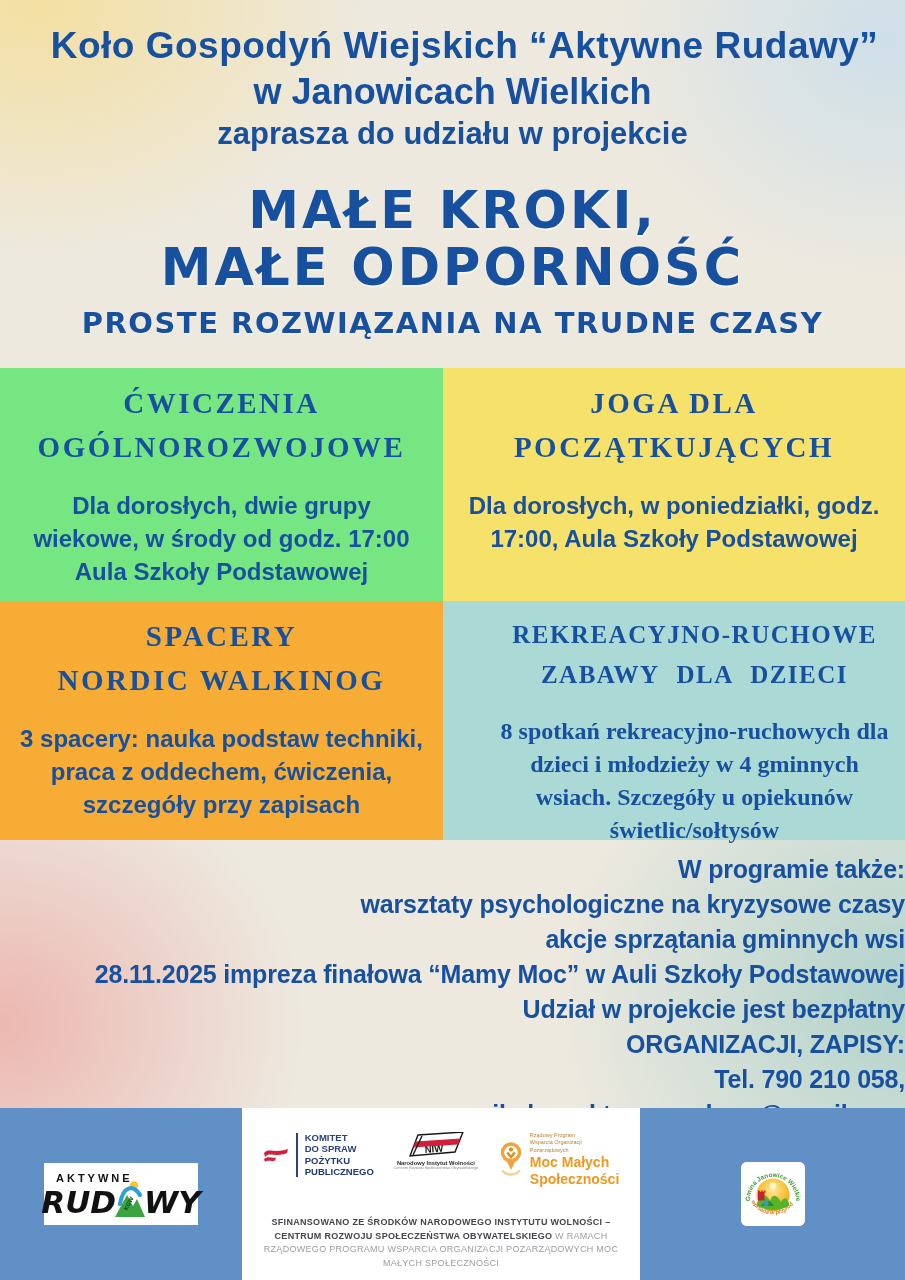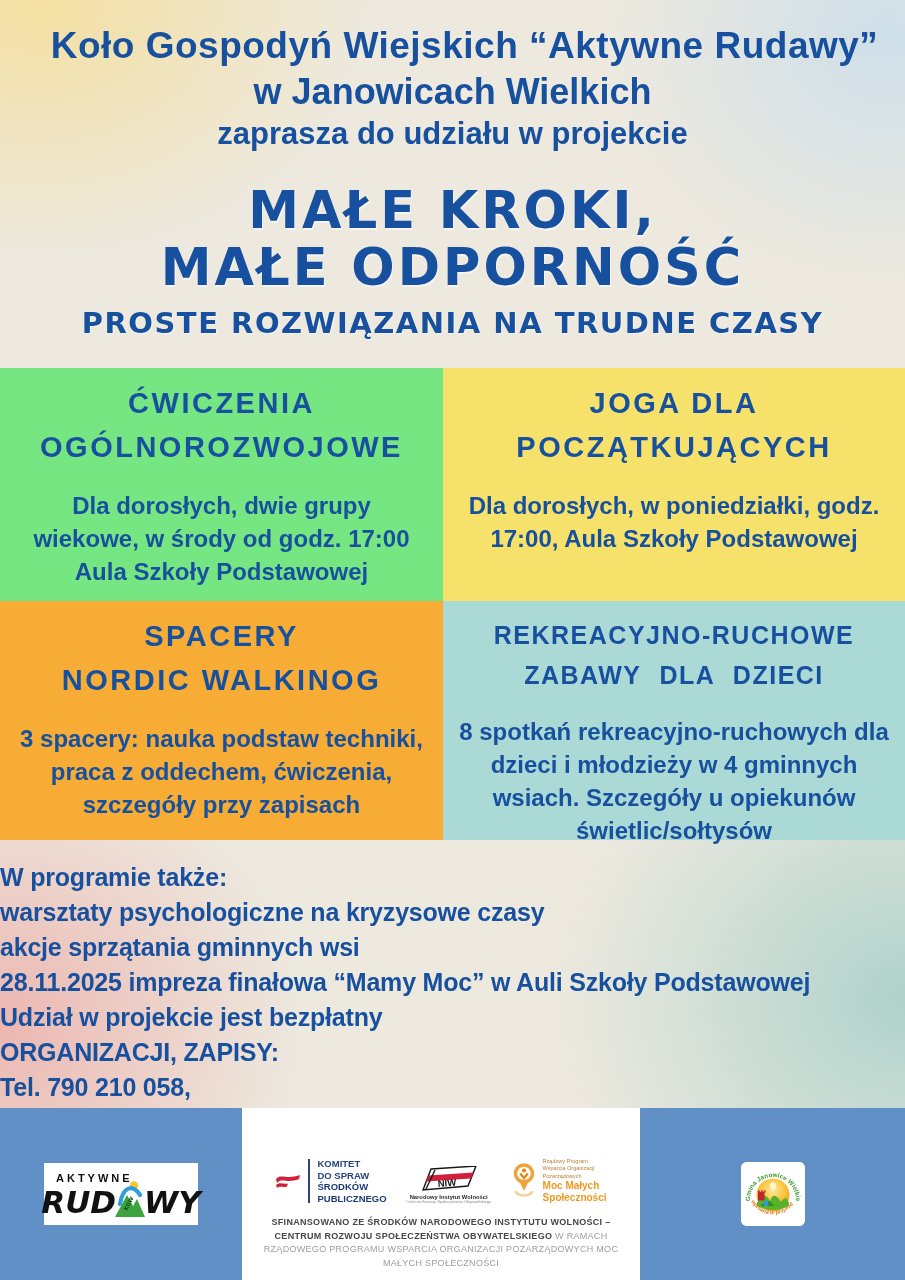--- a/index.html
+++ b/index.html
@@ -21,54 +21,54 @@
   .h-line3{font-size:31px;font-weight:bold;line-height:1.3;}
   
   .titleblock{height:186px;text-align:center;font-family:"DejaVu Sans",sans-serif;}
   .t-line{font-size:51px;font-weight:800;letter-spacing:3px;line-height:1.12;
           text-shadow:1px 2px 0 rgba(255,255,255,.55);}
   .t-sub{margin-top:10px;font-size:29px;font-weight:800;letter-spacing:1.5px;
          text-shadow:1px 1px 0 rgba(255,255,255,.5);}
   
   .grid{display:grid;grid-template-columns:443px 462px;grid-template-rows:233px 239px;}
   .card{display:flex;flex-direction:column;align-items:center;text-align:center;padding-top:12px;box-sizing:border-box;}
-  .card h2{margin:2px 4px 6px;font-family:Liberation Sans, sans-serif;font-weight:800;
+  .card h2{margin:2px 4px 6px;font-family:Liberation Serif, serif;font-weight:800;
            font-size:29px;letter-spacing:2.5px;line-height:1.5;}
   .card-teal h2{font-size:25px;letter-spacing:1.5px;line-height:1.6;}
   .card-teal .h2-l2{word-spacing:10px;}
   .card p{margin:14px 0 0;font-weight:bold;font-size:24px;line-height:1.38;width:92%;}
-  .card-teal p{width:97%;}
-  
-  .info{height:290px;padding-top:20px;text-align:left;}
+  .card-teal p{width:97%;font-family:Liberation Serif, serif;}
+  
+  .info{height:290px;padding-top:12px;text-align:right;}
   .info-line{font-size:25px;font-weight:bold;line-height:35px;letter-spacing:-.2px;white-space:nowrap;}
   
   .footer{position:absolute;left:0;bottom:0;width:905px;height:172px;display:flex;}
   .footer-left{flex:0 0 242px;display:flex;align-items:center;justify-content:center;}
   .footer-center{flex:0 0 398px;background:#ffffff;display:flex;flex-direction:column;align-items:center;}
   .footer-right{flex:1;display:flex;align-items:center;justify-content:center;}
   
   .rudawy{width:154px;height:62px;background:#ffffff;position:relative;color:#111;
           display:flex;flex-direction:column;align-items:center;justify-content:center;}
   .rudawy-top{font-size:11px;font-weight:bold;letter-spacing:3px;align-self:flex-start;margin-left:12px;margin-bottom:-4px;}
   .rudawy-main{display:flex;align-items:flex-end;font-family:"DejaVu Sans",sans-serif;
                font-size:31px;font-weight:800;font-style:italic;line-height:.9;}
   .rudawy-main svg{margin:0 -2px -1px;}
   
-  .logo-row{display:flex;align-items:flex-end;gap:16px;margin-top:24px;height:72px;}
+  .logo-row{display:flex;align-items:flex-start;gap:16px;margin-top:24px;height:72px;}
   .komitet{display:flex;align-items:center;gap:7px;}
   .komitet-divider{width:2px;height:44px;background:#27447E;}
   .komitet-text{font-size:9.5px;line-height:1.2;color:#27447E;font-weight:bold;text-align:left;}
   .komitet-text .kt-bold{font-weight:800;color:#1D3A77;}
   .niw{display:flex;flex-direction:column;align-items:center;width:92px;}
   .niw-name{font-size:5.8px;font-weight:bold;color:#2A2A2A;margin-top:2px;}
   .niw-sub{font-size:3.8px;color:#8a8a8a;}
   .moc{display:flex;align-items:center;gap:6px;}
   .moc-text{text-align:left;}
   .moc-prog{font-size:5.5px;color:#B98238;line-height:1.35;}
-  .moc-name{font-size:10px;font-weight:bold;color:#F0971F;line-height:1.2;}
+  .moc-name{font-size:14px;font-weight:bold;color:#F0971F;line-height:1.2;}
   .fineprint{margin:12px 0 0;width:366px;text-align:center;font-size:9px;line-height:1.5;
              color:#9B9DA1;letter-spacing:.3px;}
   .fineprint strong{color:#45464B;}
   .gmina-box{width:64px;height:64px;background:#fff;border-radius:6px;}
 </style>
 </head>
 <body>
 
 <div class="poster">
 
@@ -99,21 +99,21 @@
       </h2>
       <p>Dla dorosłych, w poniedziałki, godz. 17:00, Aula Szkoły Podstawowej</p>
     </article>
     <article class="card card-orange" style="background-color: rgb(246, 172, 53);">
       <h2>
         <span class="h2-l1">SPACERY</span><br>
         <span class="h2-l2">NORDIC WALKINOG</span>
       </h2>
       <p>3 spacery: nauka podstaw techniki, praca z oddechem, ćwiczenia, szczegóły przy zapisach</p>
     </article>
-    <article class="card card-teal" style="background-color: rgb(171, 217, 214);">
+    <article class="card card-teal" style="background-color: rgb(171, 217, 214); padding-left: 41px;">
       <h2>
         <span class="h2-l1">REKREACYJNO-RUCHOWE</span><br>
         <span class="h2-l2">ZABAWY DLA DZIECI</span>
       </h2>
       <p>8 spotkań rekreacyjno-ruchowych dla dzieci i młodzieży w 4 gminnych wsiach. Szczegóły u opiekunów świetlic/sołtysów</p>
     </article>
   </section>
 
   <section class="info">
     <div class="info-line">W programie także:</div>
@@ -149,21 +149,21 @@
 
         <div class="komitet">
           <svg width="26" height="20" viewBox="0 0 26 20">
             <path d="M1,8 C6,2 11,9 25,4 L24,8 C12,13 7,6 2,12 Z" fill="#D2203B"></path>
             <path d="M1,14 C5,10 9,14 13,12.5 L12,15.5 C8,17 5,14.5 2,17 Z" fill="#D2203B"></path>
           </svg>
           <div class="komitet-divider"></div>
           <div class="komitet-text">
             <div>KOMITET</div>
             <div>DO SPRAW</div>
-            <div class="kt-bold">ŚRODKÓW</div>
+            <div class="kt-bold">POŻYTKU</div>
             <div class="kt-bold">PUBLICZNEGO</div>
           </div>
         </div>
 
         <div class="niw">
           <svg width="58" height="26" viewBox="0 0 58 26">
             <polygon points="11,3 56,0 48,20 3,24" fill="#ffffff" stroke="#161616" stroke-width="1.4"></polygon>
             <polygon points="8.5,9.5 53.5,6.5 51,12.5 6,15.5" fill="#D2203B"></polygon>
             <line x1="6" y1="23" x2="15" y2="4" stroke="#161616" stroke-width="1.4"></line>
             <text x="18" y="21" font-size="9.5" font-weight="bold" fill="#161616" transform="rotate(-4 18 21)">NIW</text>

